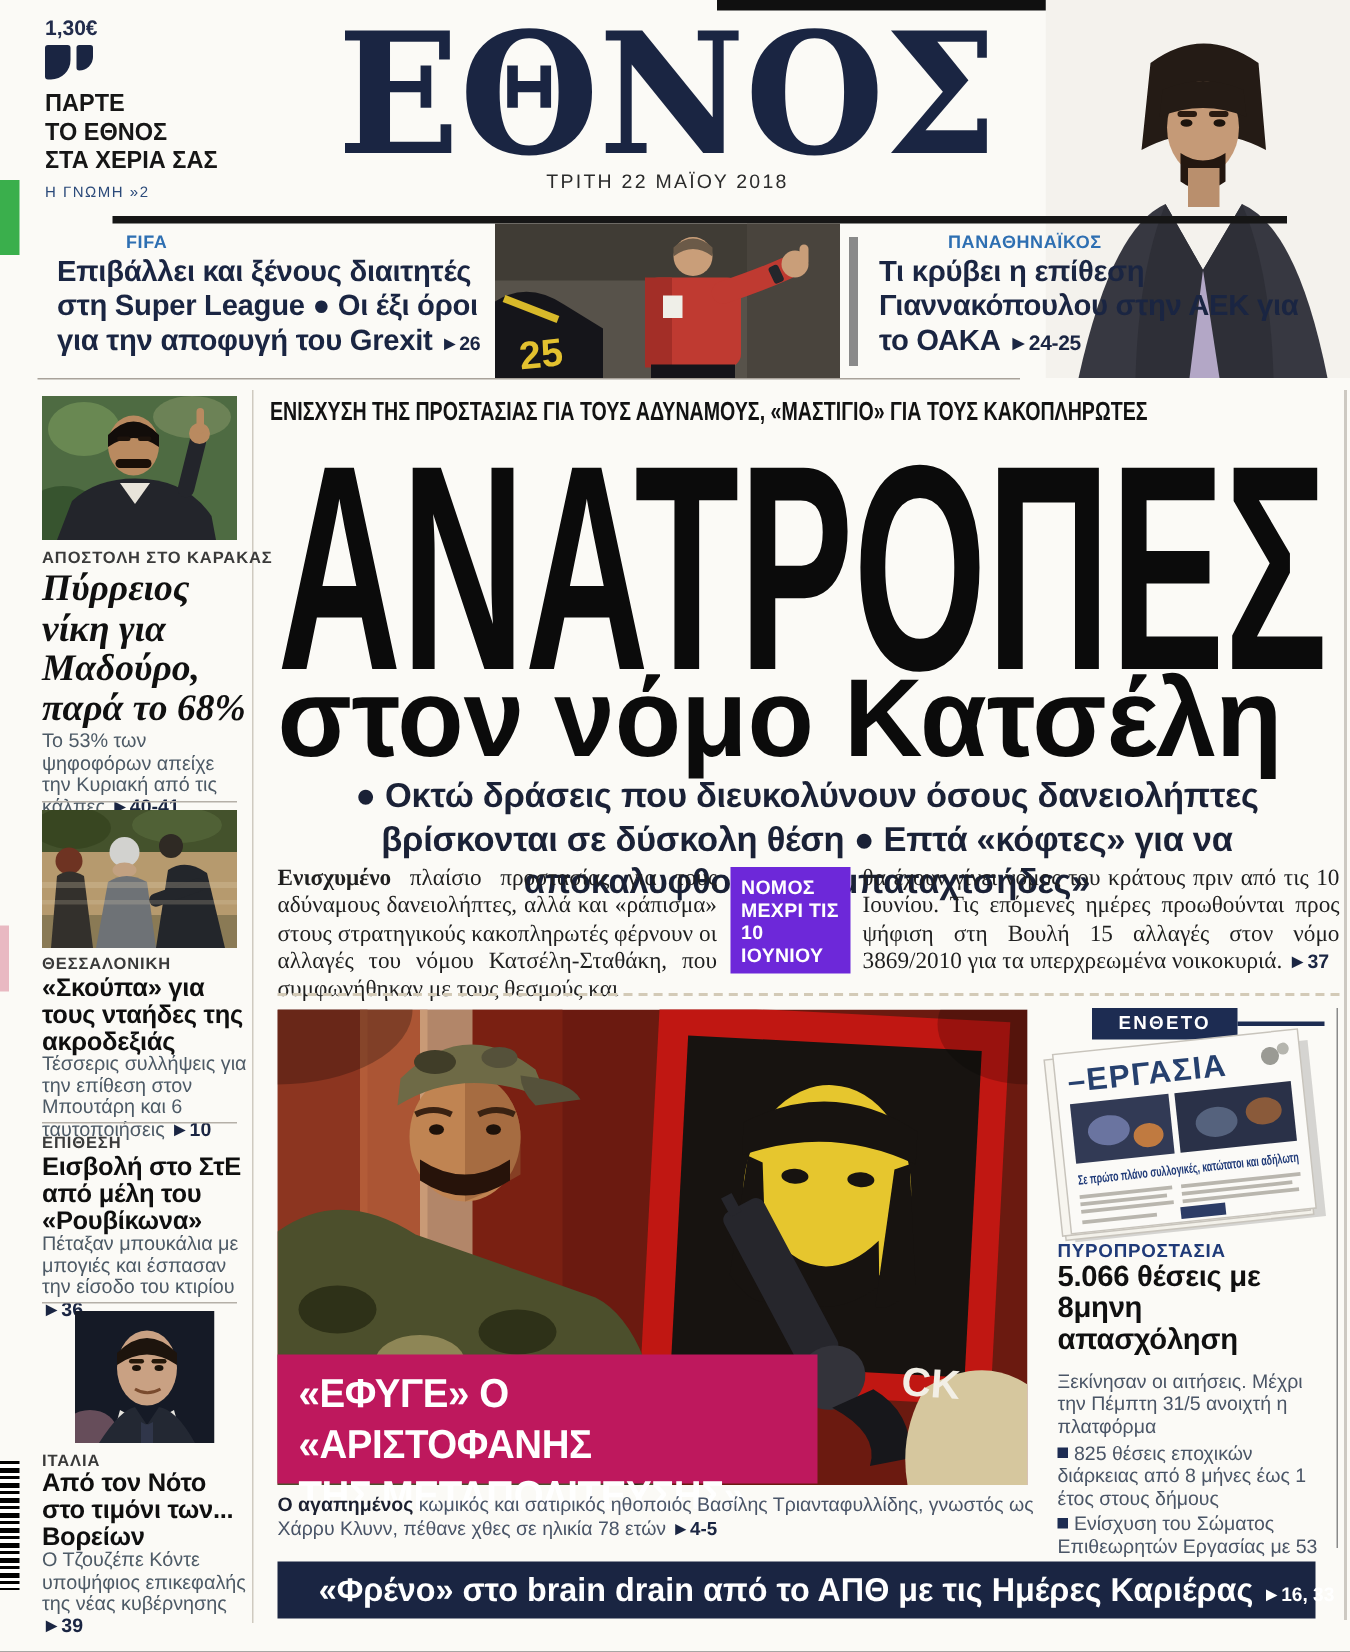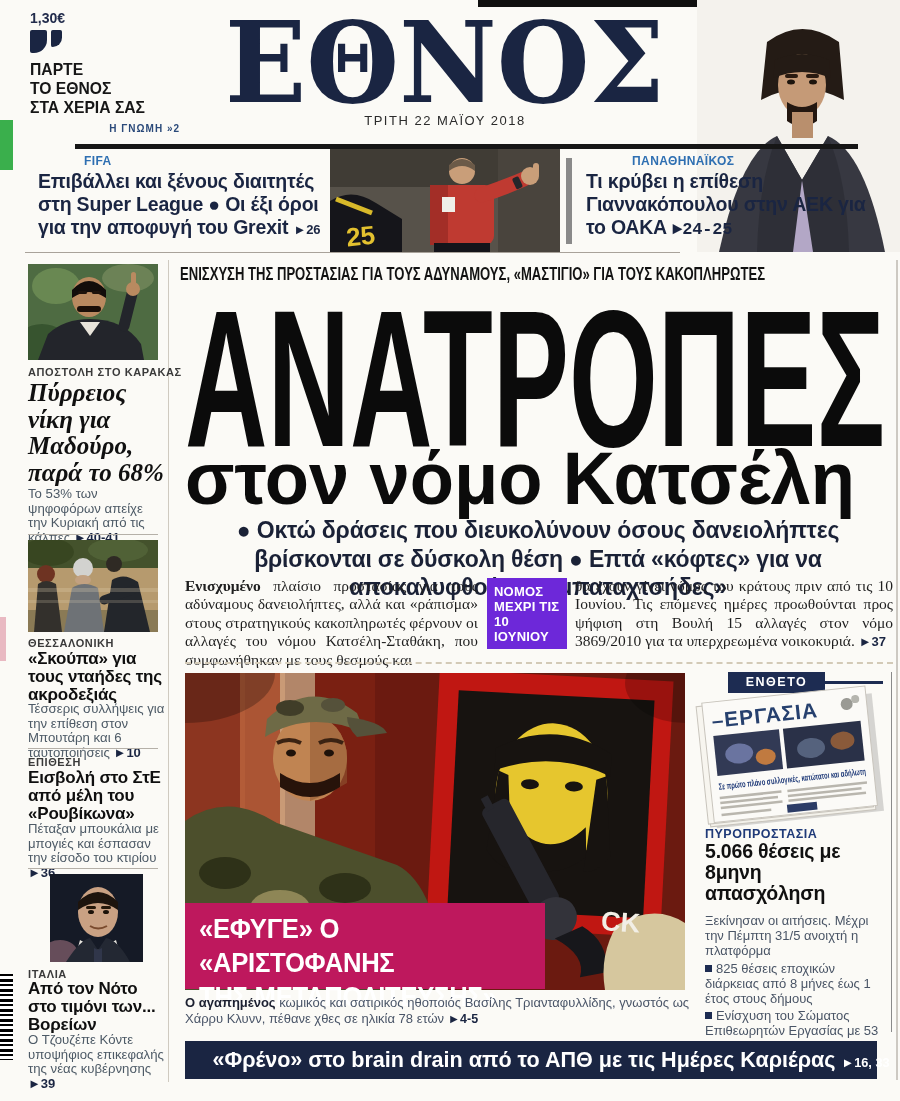--- a/index.html
+++ b/index.html
@@ -36,21 +36,21 @@
     <span style="position:absolute;left:0;top:0;width:17px;height:23px;background:#1a2542;border-radius:2px 2px 13px 2px;"></span>
     <span style="position:absolute;left:21px;top:0;width:11px;height:17px;background:#1a2542;border-radius:2px 2px 10px 2px;"></span>
   </div>
 
   <div class="abs" style="left:30px;top:60px;width:150px;">
     <div class="scaleX" style="font-size:16.5px;font-weight:800;color:#161616;line-height:19px;transform:scaleX(.95);">
       <div>ΠΑΡΤΕ</div>
       <div>ΤΟ ΕΘΝΟΣ</div>
       <div>ΣΤΑ ΧΕΡΙΑ ΣΑΣ</div>
     </div>
-    <div style="margin-top:6px;font-size:10px;font-weight:bold;color:#2b4a7a;letter-spacing:1px;text-align:right;">Η ΓΝΩΜΗ »2</div>
+    <div style="margin-top:6px;font-size:10px;font-weight:normal;color:#2b4a7a;letter-spacing:1px;">Η ΓΝΩΜΗ »2</div>
   </div>
 
   <div class="abs" style="left:222px;top:12px;width:446px;height:100px;">
     <svg width="446" height="100" viewBox="0 0 446 100">
       <text x="3" y="90" font-family="DejaVu Serif, serif" font-weight="bold" font-size="112" textLength="440" lengthAdjust="spacingAndGlyphs" fill="#1a2542">ΕΘΝΟΣ</text>
     </svg>
   </div>
   <div class="abs" style="left:225px;top:113px;width:440px;text-align:center;font-size:13px;color:#2b2b2b;letter-spacing:1.5px;font-weight:500;">ΤΡΙΤΗ 22 ΜΑΪΟΥ 2018</div>
 
   <div class="abs" style="left:697px;top:0;width:203px;height:252px;">
@@ -102,21 +102,21 @@
       <rect x="112" y="48" width="13" height="15" fill="#efefe8"></rect>
       <rect x="104" y="94" width="56" height="9" fill="#14141a"></rect>
     </svg>
   </div>
 
   <div class="abs" style="left:566px;top:158px;width:6px;height:86px;background:#8a8a8a;"></div>
 
   <div class="abs" style="left:586px;top:154px;width:290px;">
     <div class="kicker-blue">ΠΑΝΑΘΗΝΑΪΚΟΣ</div>
     <div class="teaser-text b" style="margin-top:2px;">
-      <span>Τι κρύβει η επίθεση Γιαννακόπουλου στην ΑΕΚ για το ΟΑΚΑ </span><span class="ref" style="font-size:17px;font-family:Liberation Mono, monospace;">►24-25</span>
+      <span>Τι κρύβει η επίθεση Γιαννακόπουλου στην ΑΕΚ για το ΟΑΚΑ </span><span class="ref" style="font-size:14px;">►24-25</span>
     </div>
   </div>
 
   <div class="abs" style="left:25px;top:252px;width:655px;height:1px;background:#a8a29a;"></div>
 
   <div class="abs" style="left:168px;top:260px;width:1px;height:822px;background:#cfcac0;"></div>
   <div class="abs" style="left:891px;top:672px;width:1px;height:360px;background:#8a8a8a;"></div>
 
   <div class="abs" style="left:28px;top:264px;width:130px;height:96px;">
     <svg width="130" height="96" viewBox="0 0 130 96" preserveAspectRatio="none">

